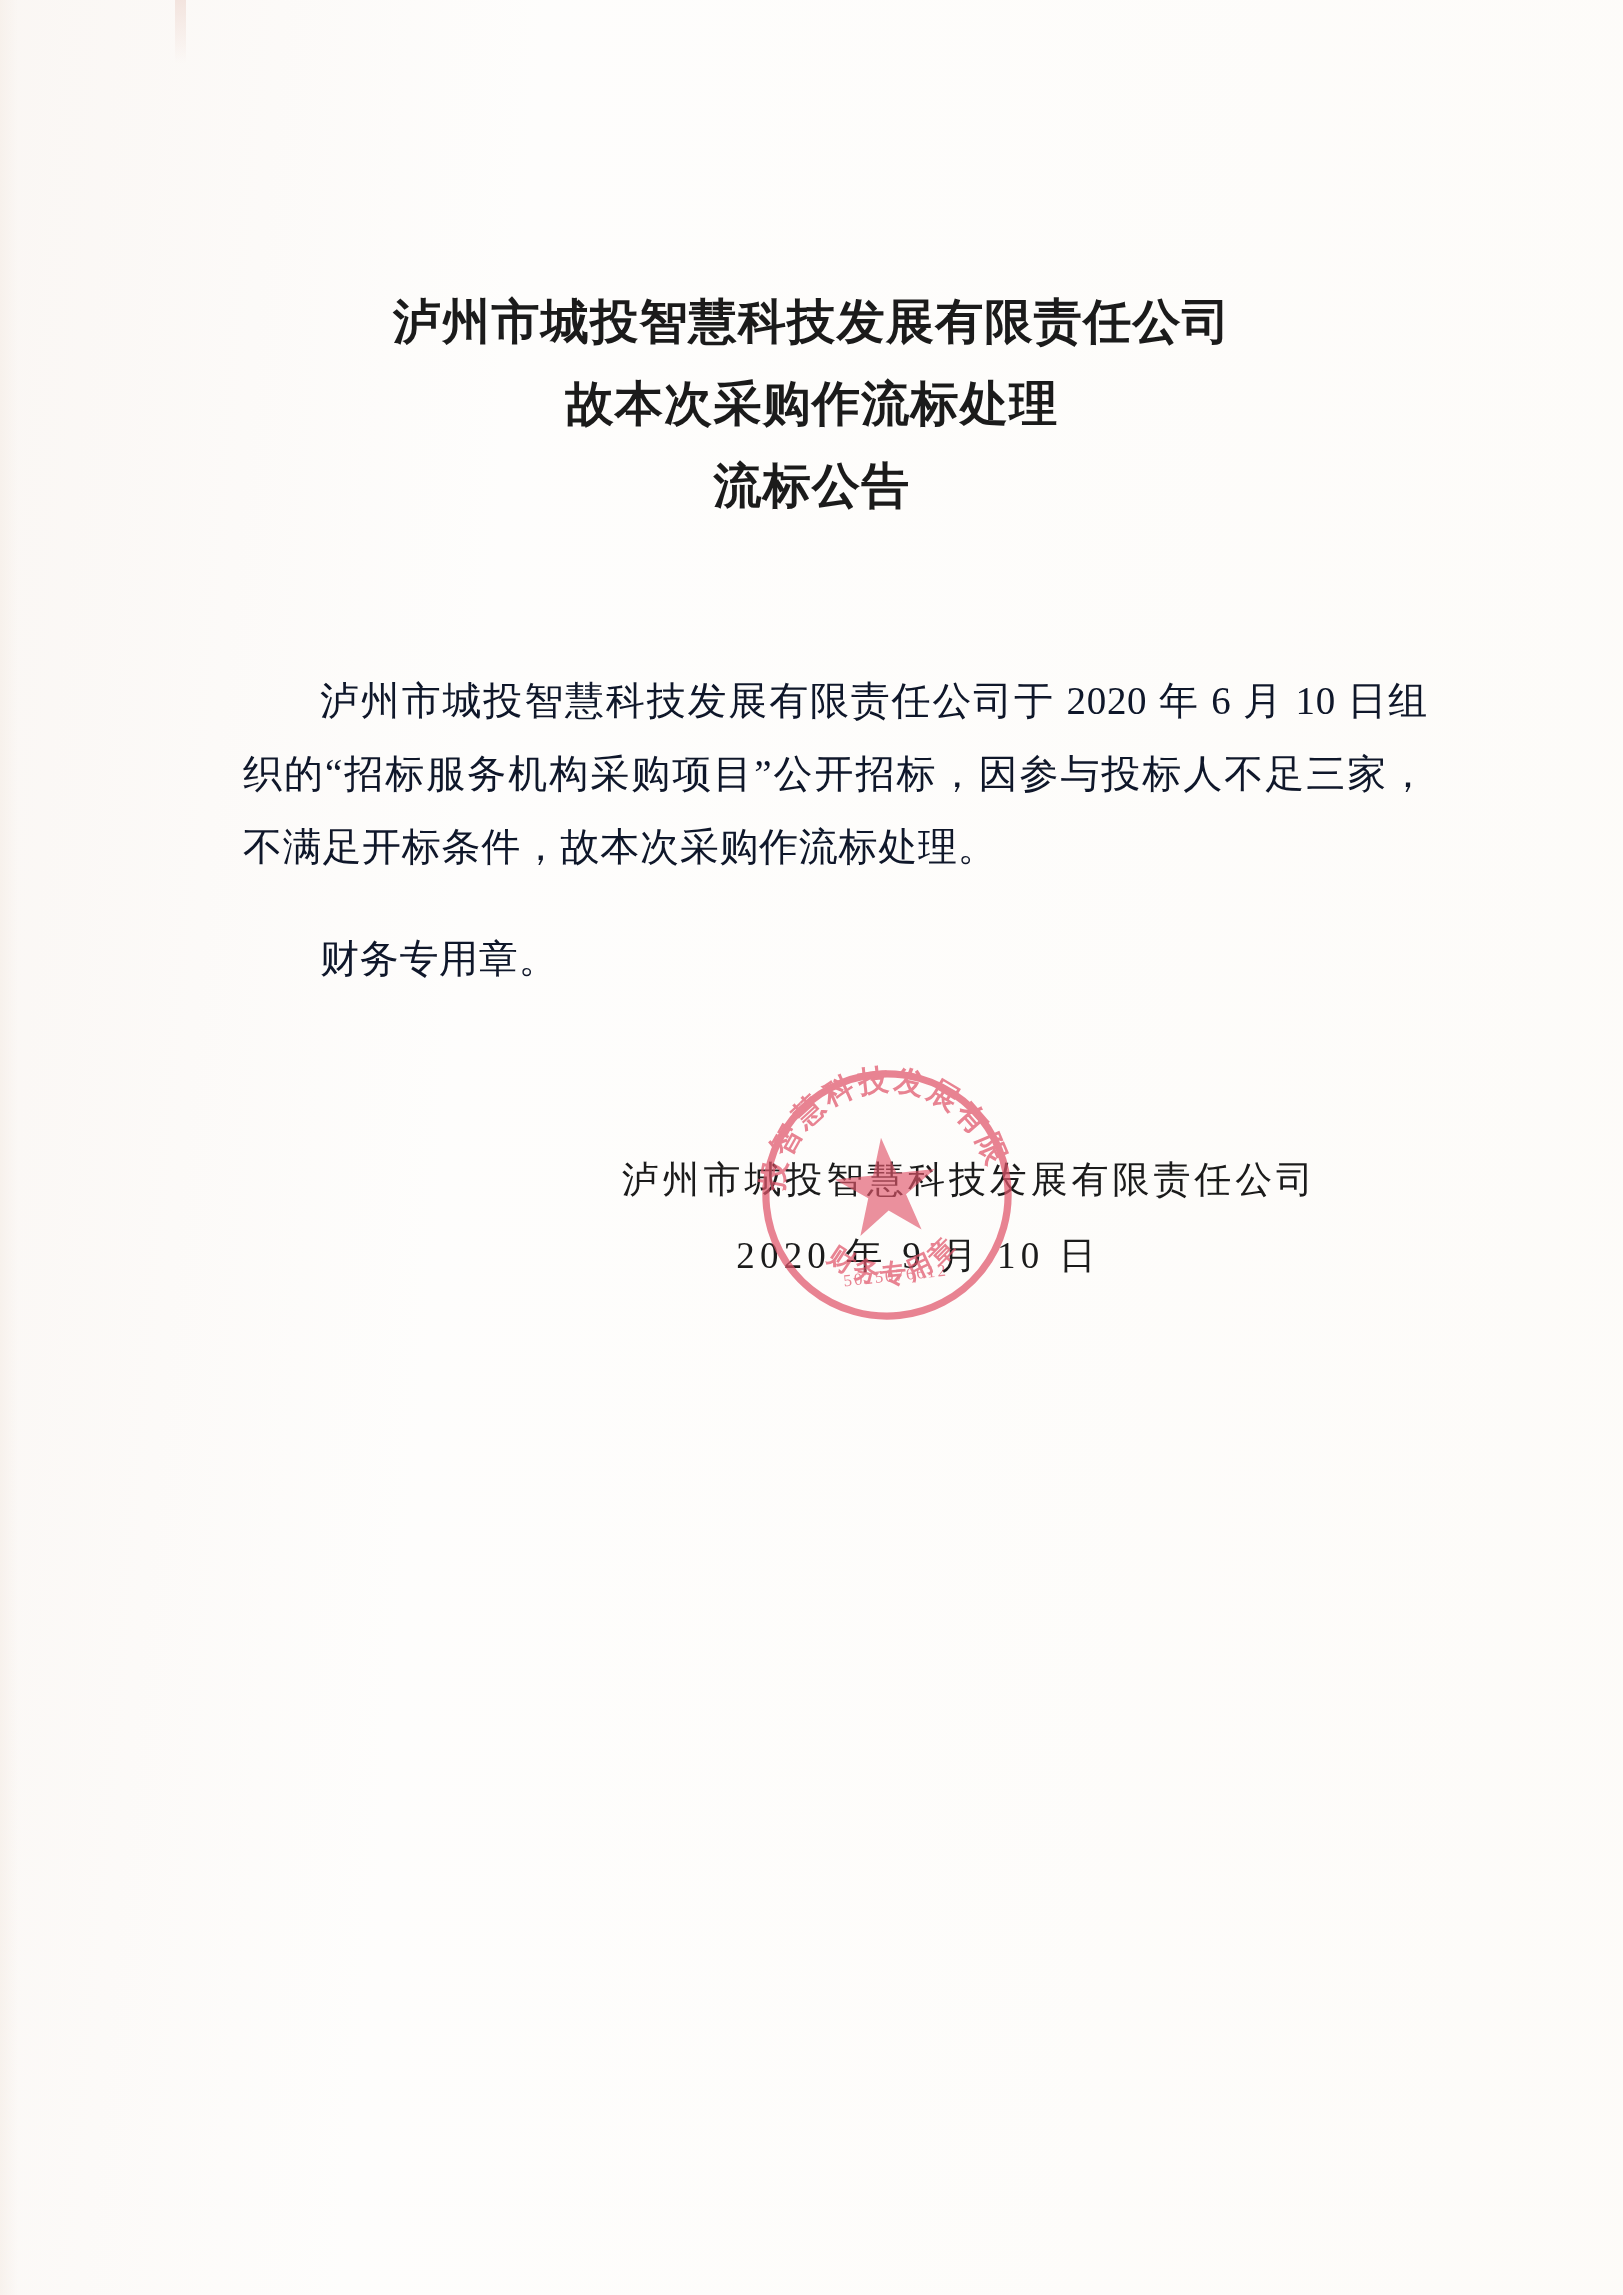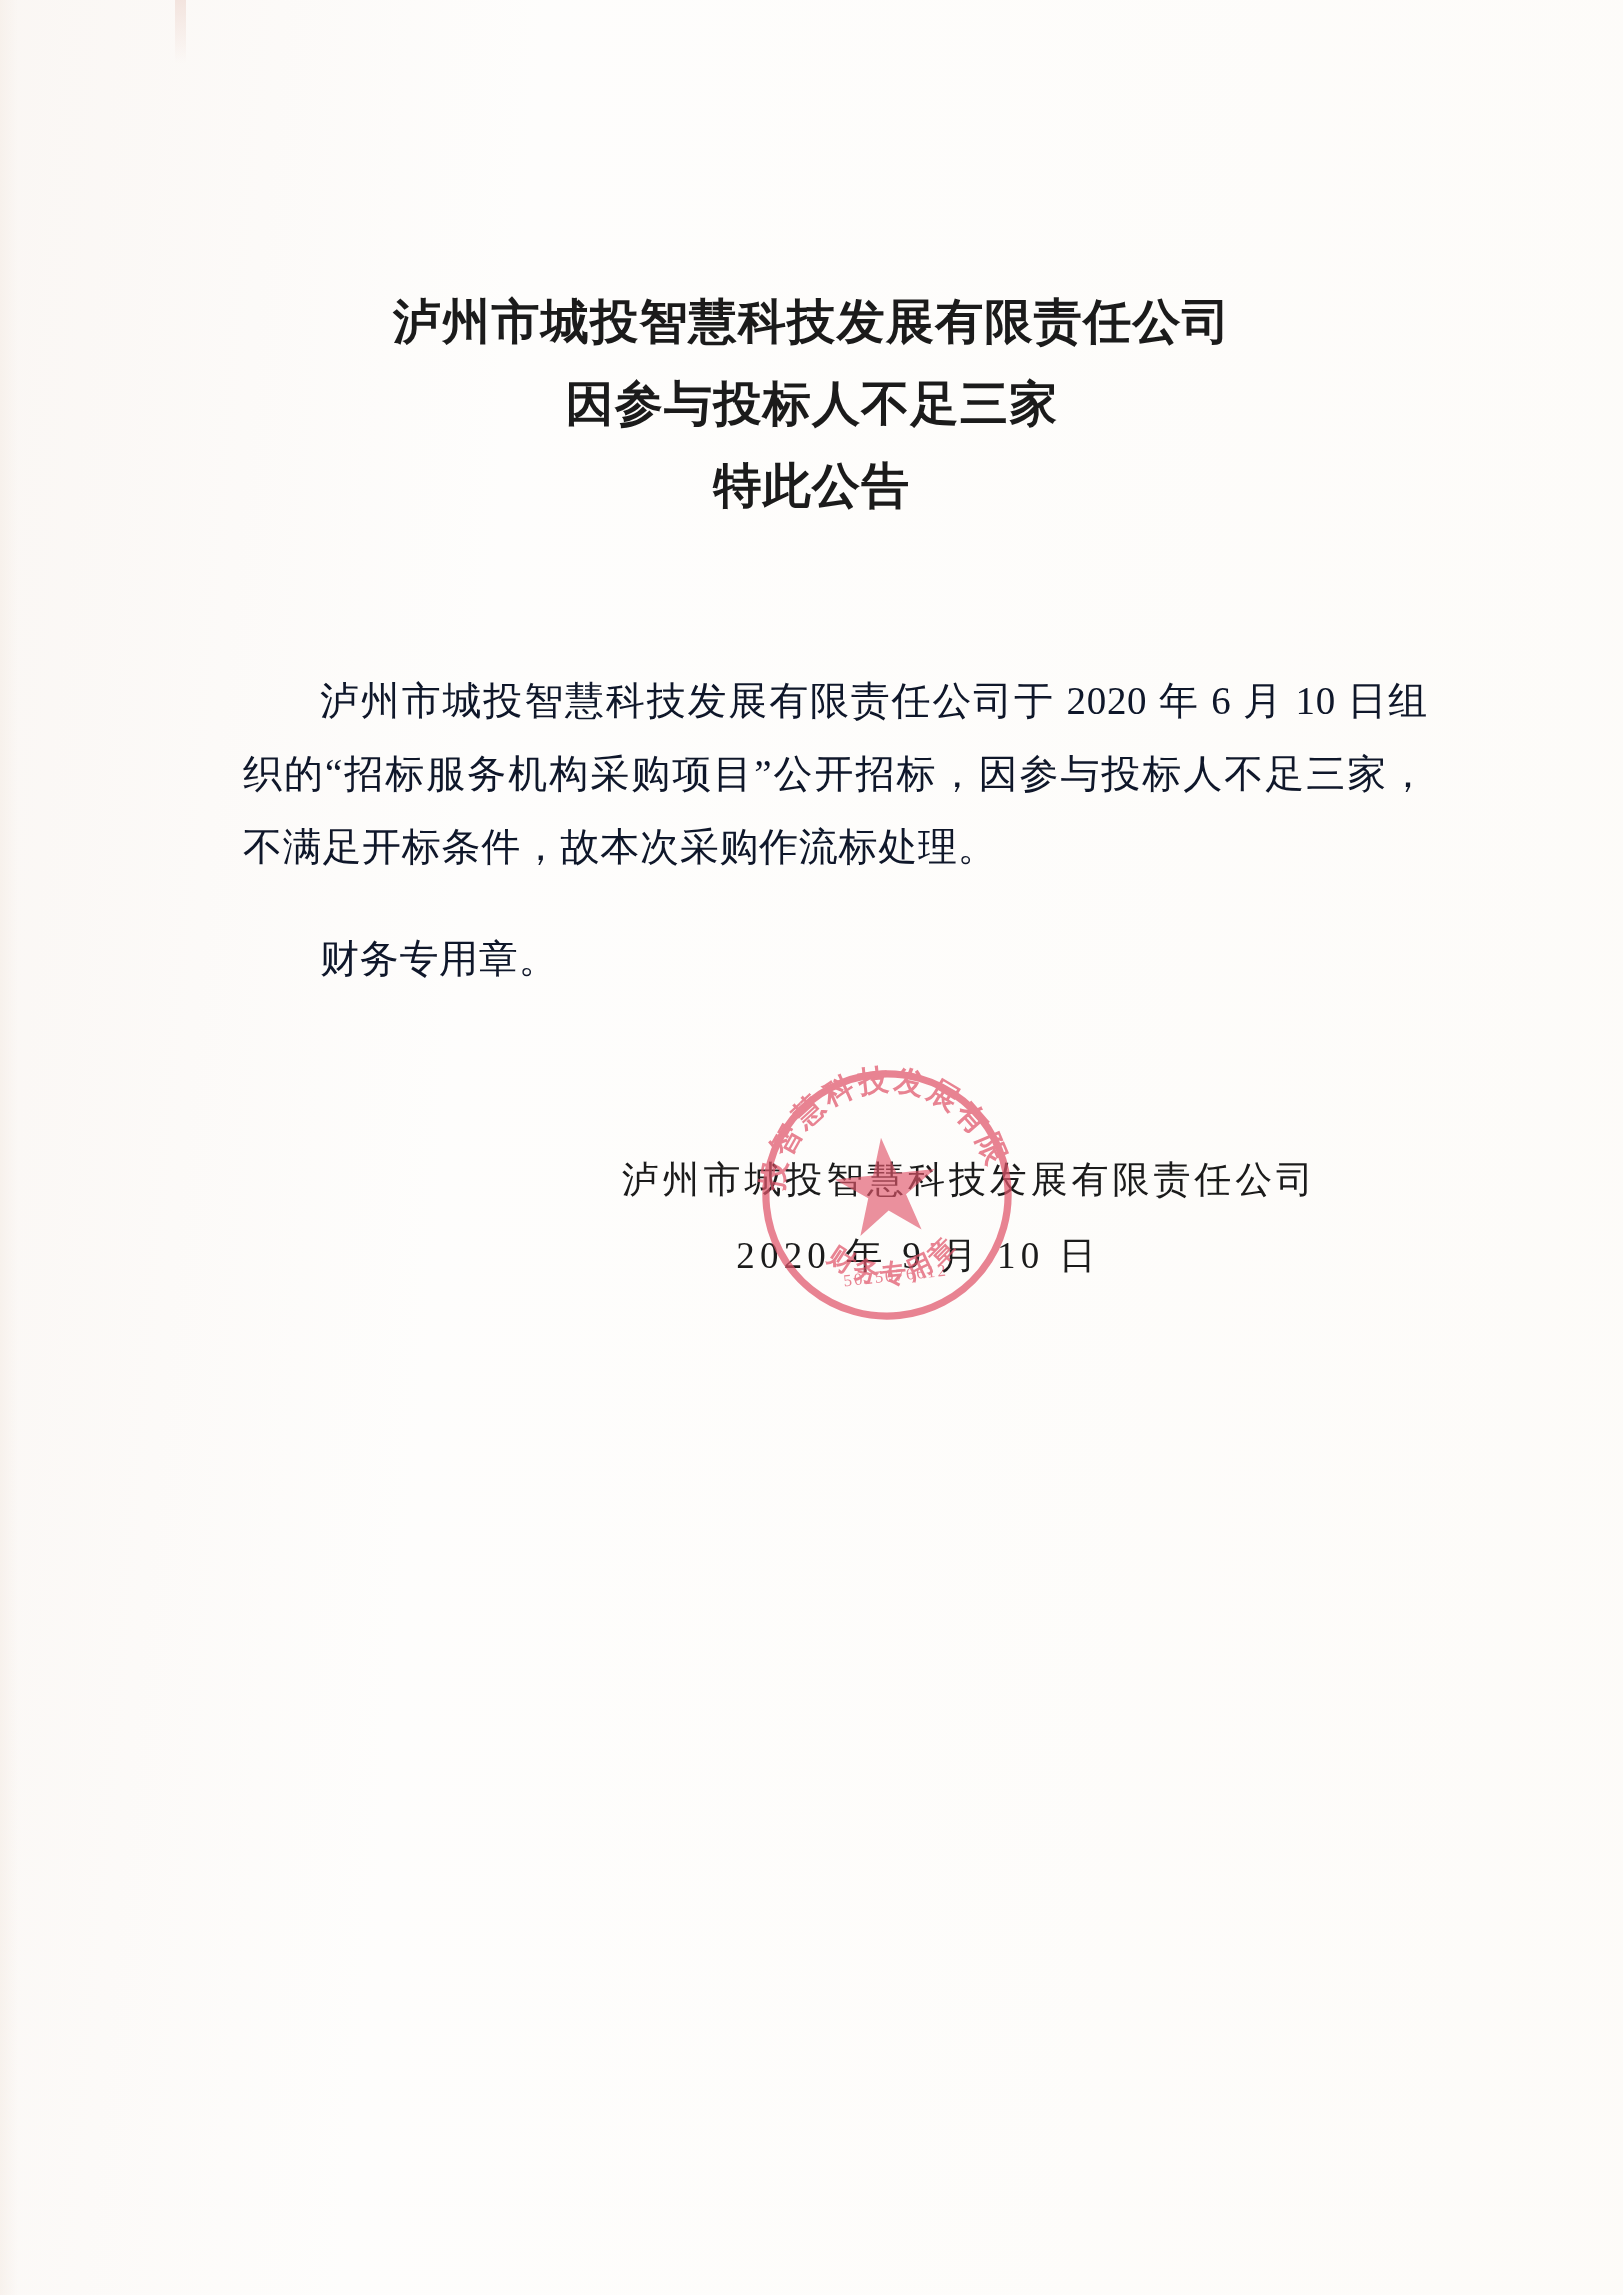--- a/index.html
+++ b/index.html
@@ -128,22 +128,22 @@
 
 <div class="page">
   <div class="paper-tint"></div>
   <div class="edge-mark left-band"></div>
   <div class="edge-mark left-top"></div>
 
   <div class="content">
 
     <div class="title-block">
       <div class="title-line">泸州市城投智慧科技发展有限责任公司</div>
-      <div class="title-line">因参与投标人不足三家</div>
-      <div class="title-line">特此公告</div>
+      <div class="title-line">故本次采购作流标处理</div>
+      <div class="title-line">流标公告</div>
     </div>
 
     <div class="body-block">
       <p class="para indent">泸州市城投智慧科技发展有限责任公司于 2020 年 6 月 10 日组织的“招标服务机构采购项目”公开招标，因参与投标人不足三家，不满足开标条件，故本次采购作流标处理。</p>
       <p class="para indent">财务专用章。</p>
     </div>
 
     <div class="sign-block">
       <div class="sign-line">泸州市城投智慧科技发展有限责任公司</div>
       <div class="sign-line sign-date">2020 年 9 月 10 日</div>

